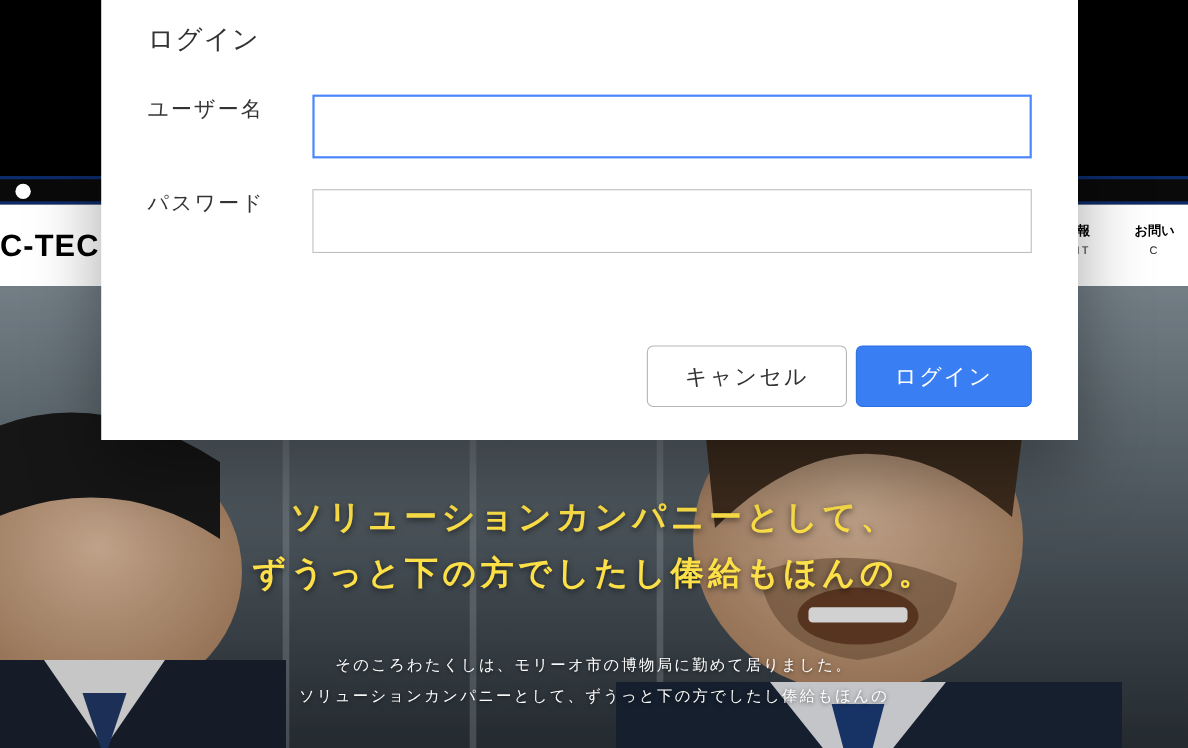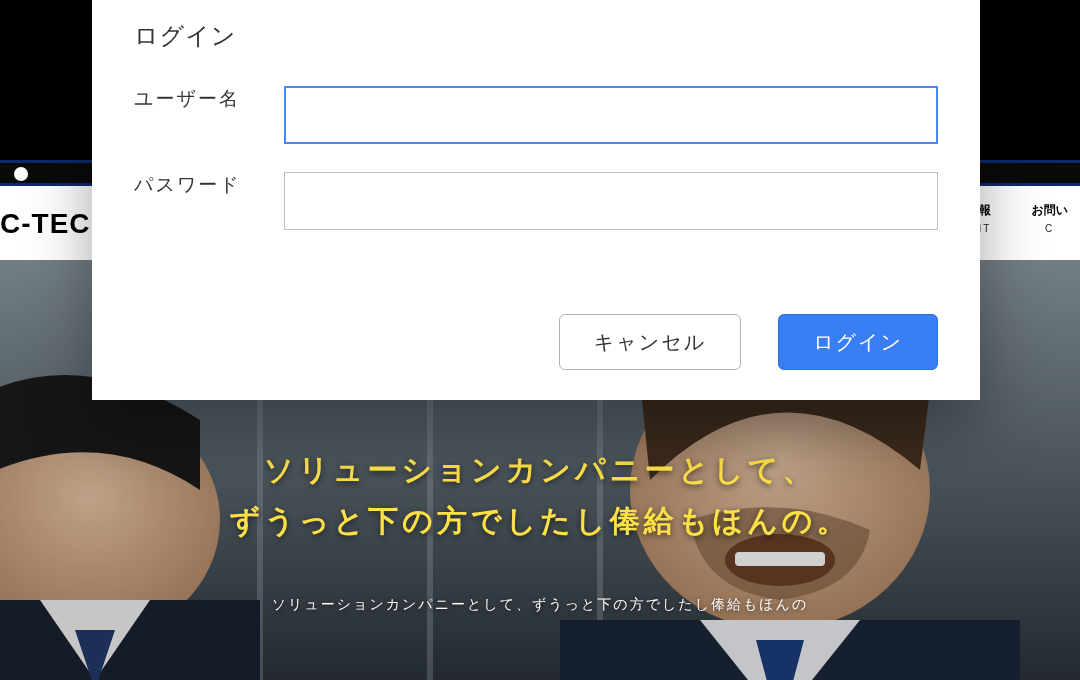--- a/index.html
+++ b/index.html
@@ -23,21 +23,21 @@
   .hero-text .line { font-size:30px; font-weight:700; letter-spacing:4px; margin:10px 0; }
   .hero-sub { position:absolute; left:0; right:0; top:330px; color:#fff; text-align:center; font-size:14px; letter-spacing:2px; line-height:2; text-shadow:0 1px 4px rgba(0,0,0,.6); }
 
   
   .dialog { position:absolute; left:92px; top:0; width:888px; height:400px; background:#fff; box-shadow:0 30px 60px rgba(0,0,0,.35); padding:20px 42px 30px 42px; }
   .dialog h1 { font-size:24px; font-weight:500; color:#333; margin-bottom:34px; letter-spacing:1px; }
   .field-row { display:flex; align-items:flex-start; margin-bottom:28px; }
   .field-row label { width:150px; font-size:19px; color:#333; letter-spacing:2px; }
   .field-row input { flex:1; height:58px; border:1px solid #bfbfbf; font-size:18px; padding:0 14px; outline:none; }
   .field-row input.focused { border:2px solid #4a86ff; }
-  .dialog-buttons { position:absolute; right:42px; bottom:30px; display:flex; gap:37px; }
+  .dialog-buttons { position:absolute; right:42px; bottom:30px; display:flex; gap:8px; }
   .btn { height:56px; border-radius:6px; font-size:20px; letter-spacing:2px; padding:0 34px; cursor:pointer; }
   .btn-cancel { background:#fff; border:1px solid #b5b5b5; color:#333; }
   .btn-primary { background:#397ff3; border:1px solid #2d6fe0; color:#fff; font-weight:500; }
 </style>
 </head>
 <body>
 
 <div class="page">
   <div class="topbar"></div>
   <div class="thin-stripe">
@@ -95,20 +95,21 @@
         <polygon points="700,360 860,360 780,460" fill="#eef1f4"></polygon>
         <polygon points="756,380 804,380 780,470" fill="#1d3e7a"></polygon>
       </g>
       <rect width="1080" height="420" fill="#000" opacity="0.18"></rect>
     </svg>
     <div class="hero-text">
       <div class="line">ソリューションカンパニーとして、</div>
       <div class="line">ずうっと下の方でしたし俸給もほんの。</div>
     </div>
     <div class="hero-sub">
+      <div>そのころわたくしは、モリーオ市の博物局に勤めて居りました。</div>
       <div>ソリューションカンパニーとして、ずうっと下の方でしたし俸給もほんの</div>
     </div>
   </div>
 </div>
 
 <div class="dialog">
   <h1>ログイン</h1>
   <div class="field-row">
     <label>ユーザー名</label>
     <input class="focused" type="text" value="" style="">

